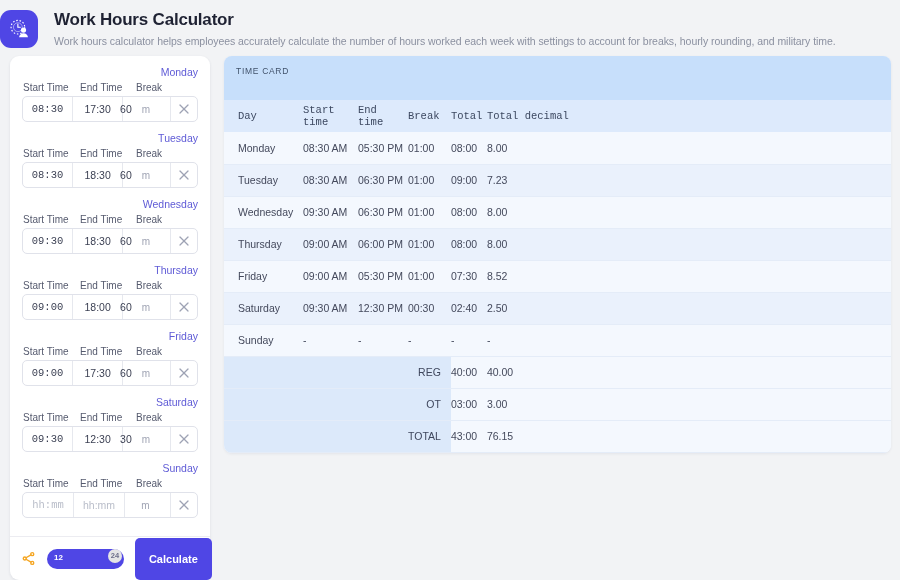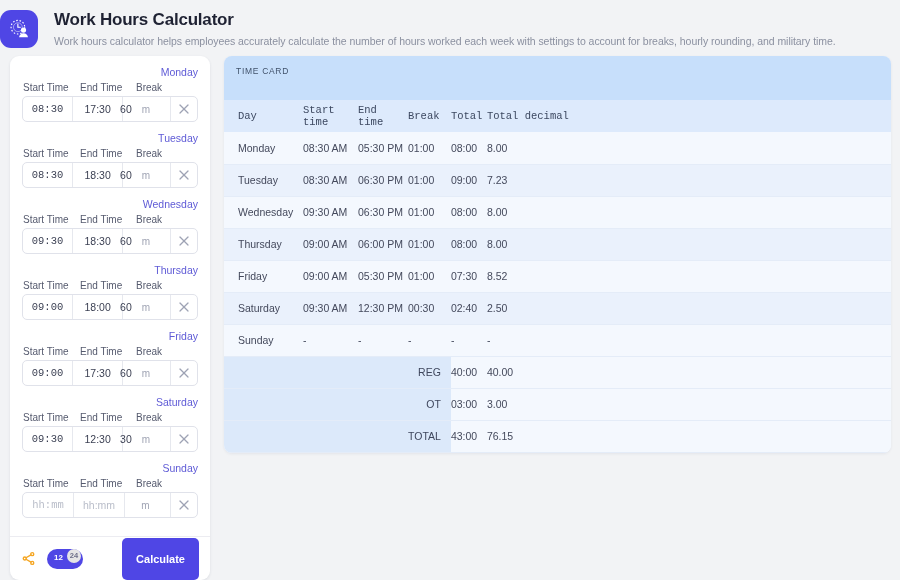--- a/index.html
+++ b/index.html
@@ -141,21 +141,21 @@
     padding: 0 4px 0 7px;
     line-height: 17px;
   }
   .hour-toggle .tg-24 {
     width: 14px; height: 14px;
     border-radius: 50%;
     background: #e5e5e5;
     color: #6d6f8a;
     font-size: 7.5px;
     font-weight: bold;
-    display: flex; align-items: center; justify-content: center;
+    display: flex; align-items: center; justify-content: center; margin-left: 41px;
   }
   .calc-btn {
     margin-left: auto;
     background: #4f46e5;
     color: #fff;
     border: none;
     border-radius: 5px;
     font-size: 11px;
     font-weight: bold;
     height: 42px;

